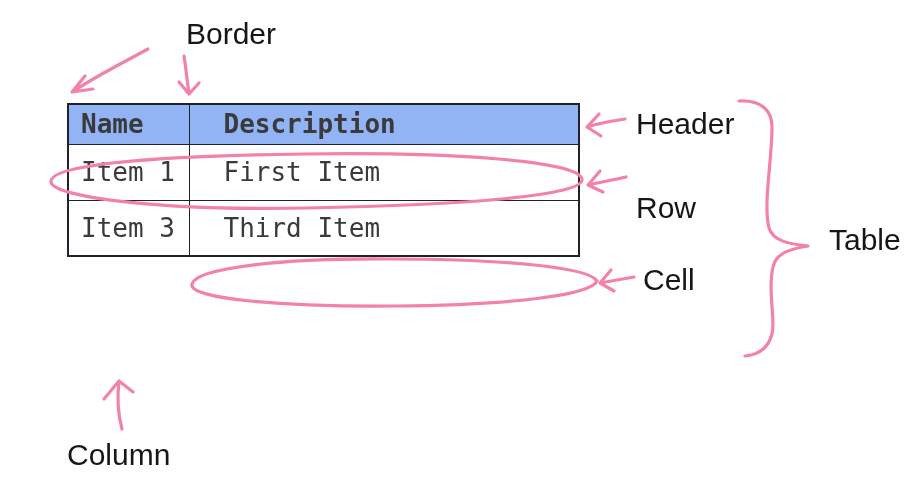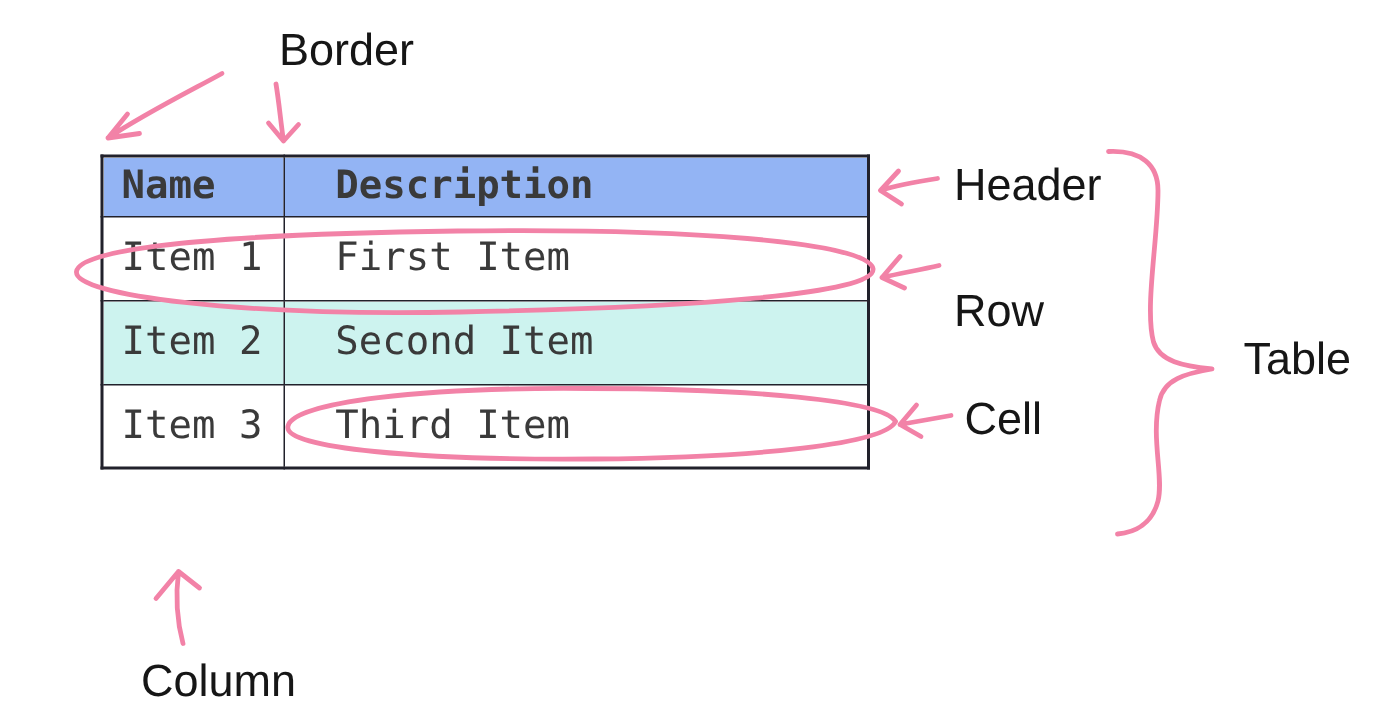--- a/index.html
+++ b/index.html
@@ -62,21 +62,21 @@
     font-size: 30px;
     line-height: 36px;
     color: var(--label-text);
     white-space: nowrap;
   }
   .lbl-border { left: 139px; top: 16px; margin-left: 47px; }
   .lbl-header { left: 636px; top: 106px; }
   .lbl-row    { left: 636px; top: 162px; margin-top: 28px; }
   .lbl-cell   { left: 643px; top: 262px; }
   .lbl-table  { left: 829px; top: 222px; }
-  .lbl-column { left: 94px;  top: 437px; }
+  .lbl-column { left: 67px;  top: 437px; }
   
   svg.overlay {
     position: absolute;
     left: 0; top: 0;
     width: 921px; height: 483px;
     pointer-events: none;
     z-index: 5;
   }
   svg.overlay path {
     fill: none;
@@ -99,24 +99,20 @@
     <thead>
       <tr>
         <th class="c1">Name</th>
         <th class="c2">Description</th>
       </tr>
     </thead>
     <tbody>
       <tr>
         <td class="c1">Item 1</td>
         <td class="c2">First Item</td>
-      </tr>
-      <tr class="alt">
-        <td class="c1">Item 2</td>
-        <td class="c2">Second Item</td>
       </tr>
       <tr>
         <td class="c1">Item 3</td>
         <td class="c2">Third Item</td>
       </tr>
     </tbody>
   </table>
 
   <div class="label lbl-border">Border</div>
   <div class="label lbl-header">Header</div>

